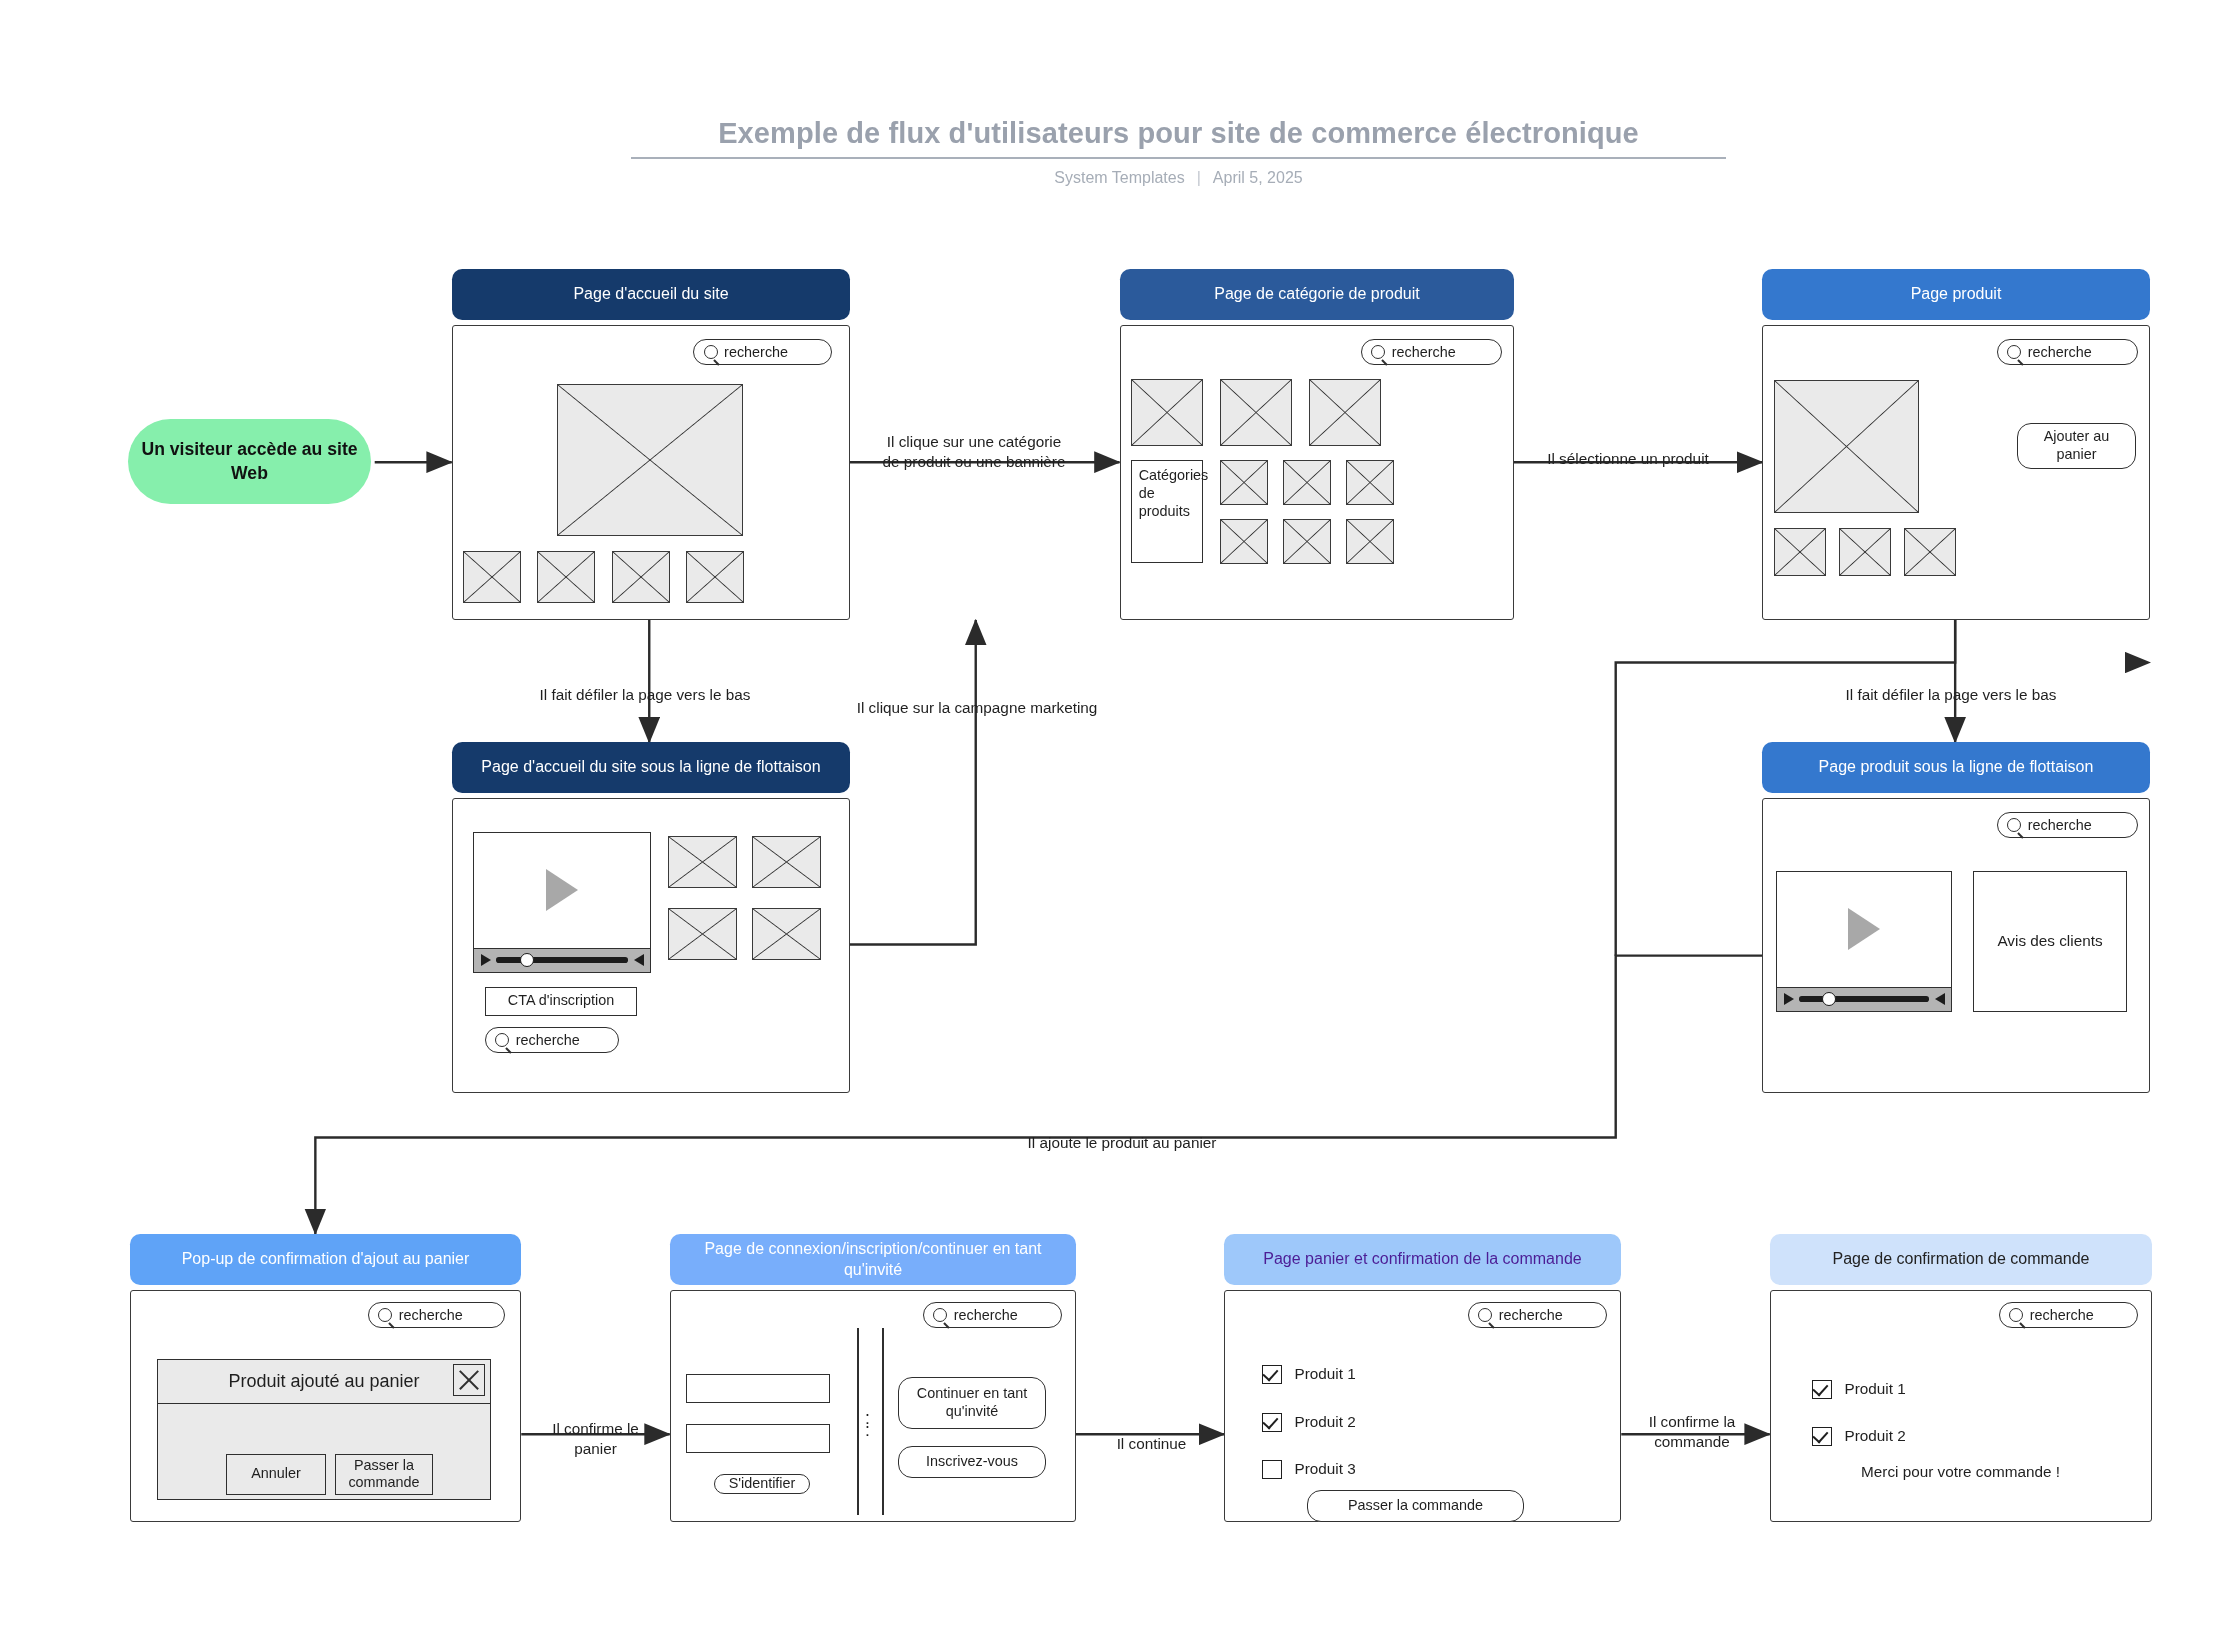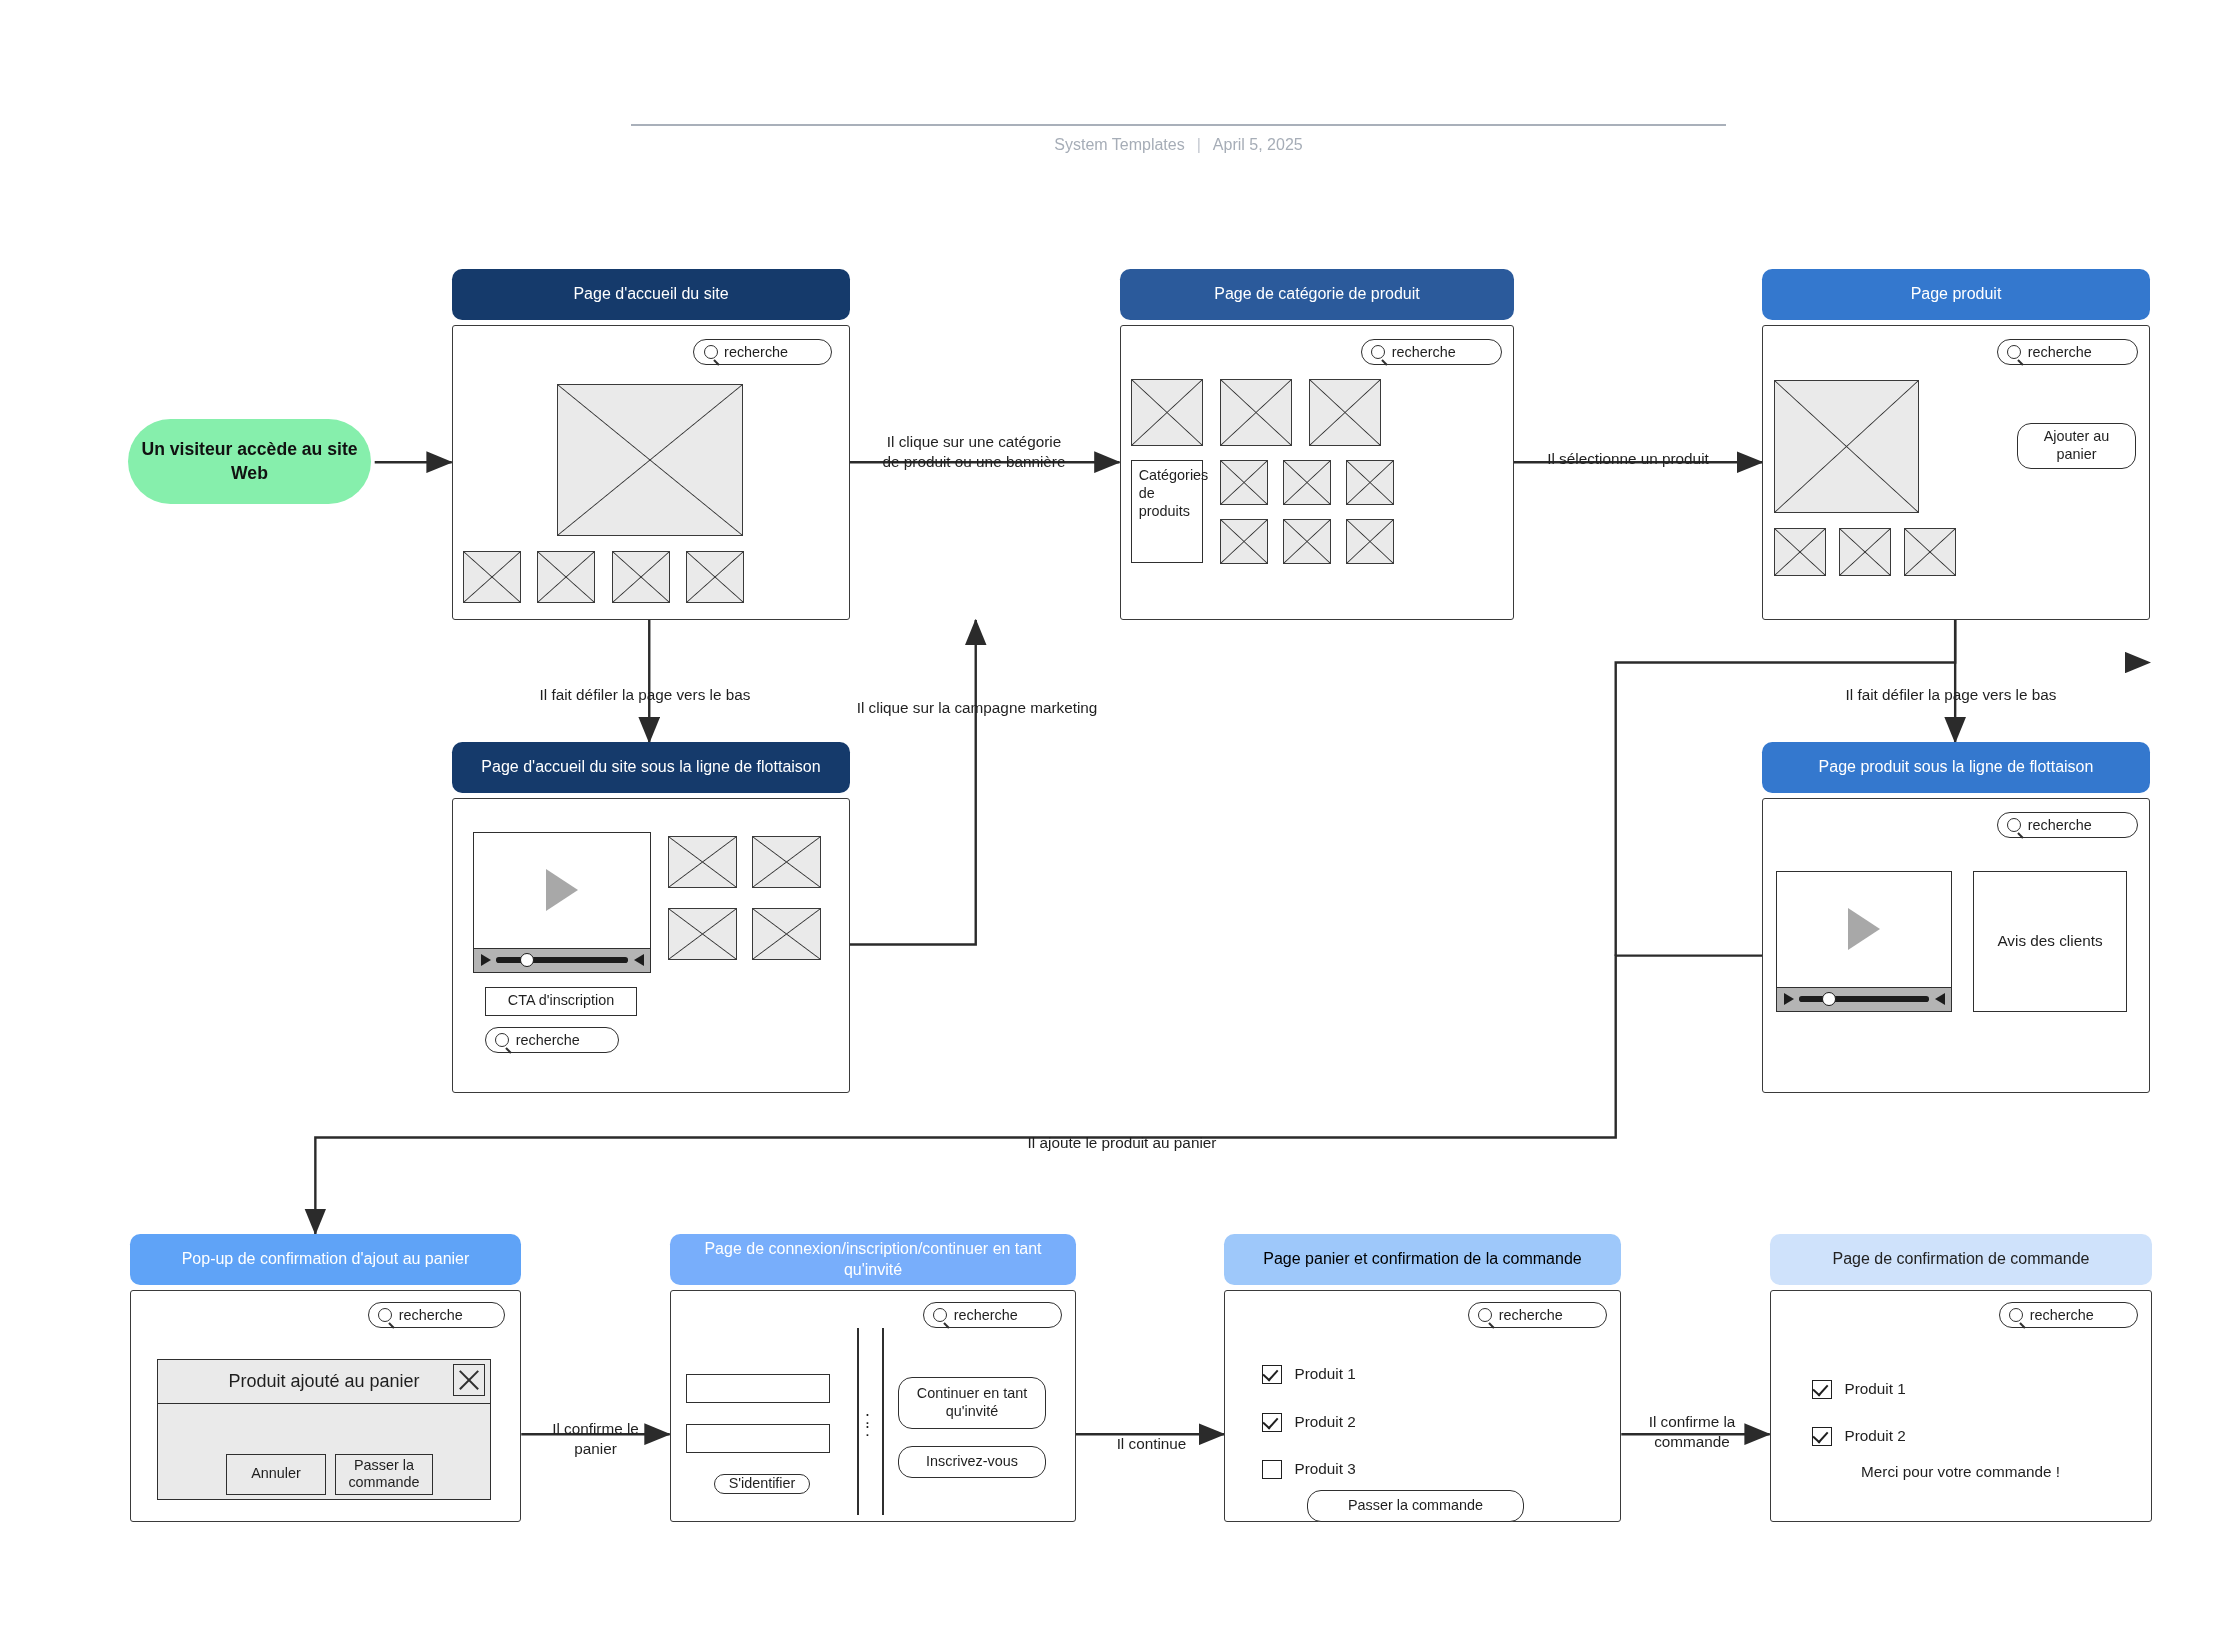--- a/index.html
+++ b/index.html
@@ -196,20 +196,21 @@
 
   svg.wires { position: absolute; inset: 0; width: 2226px; height: 1646px;
               pointer-events: none; }
 </style>
 </head>
 <body>
 
 <div id="canvas">
 
   <div class="title-wrap">
+    <div class="doc-title">Exemple de flux d'utilisateurs pour site de commerce électronique</div>
     <div class="title-rule"></div>
     <div class="subtitle">
       <span>System Templates</span>
       <span class="sep">|</span>
       <span>April 5, 2025</span>
     </div>
   </div>
 
   <svg class="wires" viewBox="0 0 2400 1774" width="2226" height="1646">
     <defs>
@@ -379,21 +380,21 @@
       <div class="btn-rect btn-round" style="left:43px; top:183px; width:96px; height:20px;">S'identifier</div>
       <div class="vline" style="left:186px; top:37px; height:187px;"></div>
       <div class="vline" style="left:211px; top:37px; height:187px;"></div>
       <div class="dots" style="left:194px; top:121px;">:<br>:</div>
       <div class="btn-rect btn-round" style="left:227px; top:86px; width:148px; height:52px;">Continuer en tant qu'invité</div>
       <div class="btn-rect btn-round" style="left:227px; top:155px; width:148px; height:32px;">Inscrivez-vous</div>
     </div>
   </div>
 
   <div class="node" style="left:1224px; top:1234px; width:397px;">
-    <div class="node-head" style="height:51px; background:#9ec8fa; color:#000000;">Page panier et confirmation de la commande</div>
+    <div class="node-head" style="height:51px; background:#9ec8fa; color:#4c1d95;">Page panier et confirmation de la commande</div>
     <div class="node-body" style="height:232px;">
       <div class="search-pill" style="right:13px; top:11px; width:139px;">
         <span class="mag"></span>
         <span>recherche</span>
       </div>
       <div class="cbrow" style="left:37px; top:74px;">
         <span class="cbox checked"></span>
         <span>Produit 1</span>
       </div>
       <div class="cbrow" style="left:37px; top:122px;">

